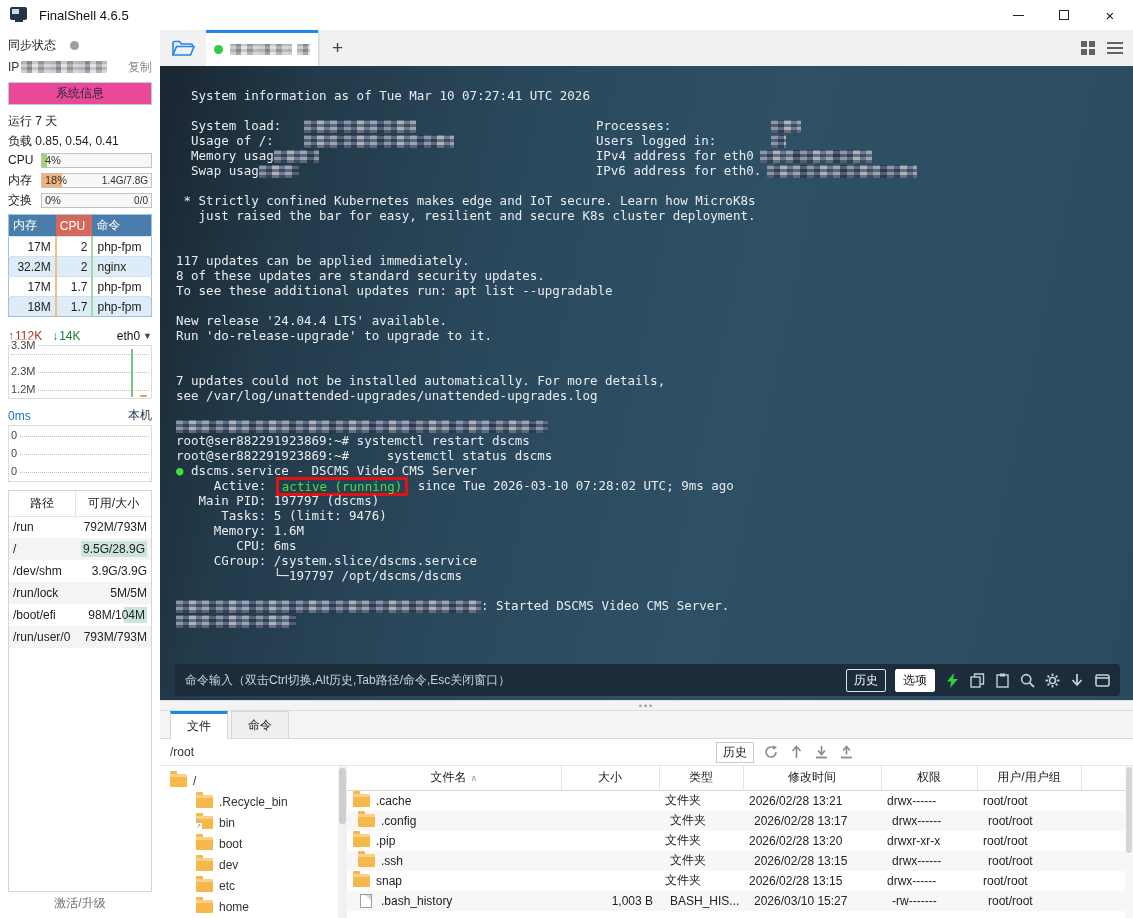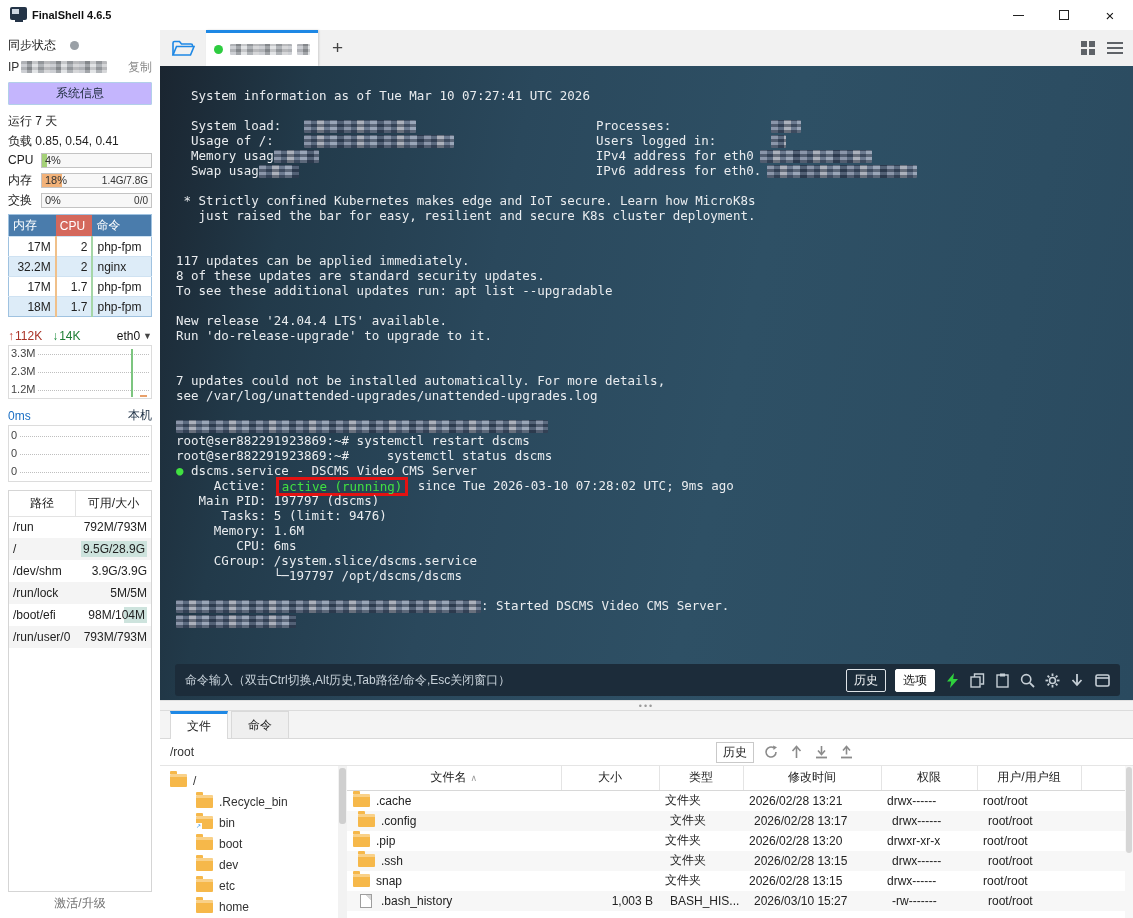--- a/index.html
+++ b/index.html
@@ -8,39 +8,39 @@
 
   .app { position:relative; width:1133px; height:918px; background:#fff; }
 
   
   .titlebar { position:absolute; left:0; top:0; width:1133px; height:30px; background:#fff;
     display:flex; align-items:center; }
   .app-icon { width:20px; height:16px; margin-left:10px; position:relative; }
   .app-icon .scr { position:absolute; left:0; top:0; width:17px; height:13px; background:#243447; border-radius:2px; }
   .app-icon .scr::after { content:""; position:absolute; left:2px; top:2px; width:7px; height:5px; background:#cfd8e3; }
   .app-icon .base { position:absolute; left:5px; top:13px; width:8px; height:2px; background:#243447; }
-  .titlebar .title { margin-left:2px; font-size:11px; color:#111;font-weight:bold; }
+  .titlebar .title { margin-left:9px; font-size:13px; color:#111; }
   .win-controls { margin-left:auto; display:flex; height:30px; }
   .win-btn { width:46px; height:30px; display:flex; align-items:center; justify-content:center; color:#222; }
   .glyph-min { width:11px; height:1px; background:#222; display:block; }
   .glyph-max { width:10px; height:10px; border:1px solid #222; display:block; }
   .glyph-close { font-size:15px; line-height:1; color:#111; }
 
   
   .sidebar { position:absolute; left:0; top:30px; width:160px; height:888px; background:#fff;
     padding:5px 8px 4px 8px; font-size:12px; color:#222; display:flex; flex-direction:column; }
   .row-sync { display:flex; align-items:center; height:20px; }
   .dot-gray { width:9px; height:9px; border-radius:50%; background:#9aa0a6; margin-left:14px; }
   .row-ip { display:flex; align-items:center; height:24px; }
   .ip-label { font-size:12px; color:#333; }
   .mzg { display:inline-block; height:12px; border-radius:1px;
     background-image:repeating-linear-gradient(0deg, rgba(255,255,255,.18) 0 3px, rgba(90,90,90,.18) 3px 6px),
       repeating-linear-gradient(90deg,#c2c5ca 0 6px,#8d9196 6px 11px,#dcdee1 11px 17px,#9fa3a8 17px 23px,#cdced1 23px 29px); }
   .copy-link { margin-left:auto; color:#8a8a8a; font-size:12px; }
-  .sysinfo-btn { width:100%; height:23px; margin:3px 0 6px 0; background:#c4b5fd; border:1px solid #b2cfe9;
+  .sysinfo-btn { width:100%; height:23px; margin:3px 0 6px 0; background:#ec4899; border:1px solid #b2cfe9;
     font-size:12px; color:#1b2a3a; border-radius:1px; }
   .row-uptime { height:21px; line-height:21px; }
   .row-load { height:18px; line-height:18px; }
   .meter-row { display:flex; align-items:center; height:20px; }
   .meter-label { width:33px; }
   .meter-bar { position:relative; flex:1; height:15px; border:1px solid #c3c3c3; background:#f7f7f7; overflow:hidden; }
   .meter-fill { position:absolute; left:0; top:0; bottom:0; }
   .meter-pct { position:absolute; left:3px; top:0; font-size:11px; line-height:13px; color:#333; }
   .meter-val { position:absolute; right:3px; top:0; font-size:10px; line-height:13px; color:#333; }
 
@@ -266,21 +266,21 @@
     <div class="net-head">
       <span class="up-arrow">↑</span>
       <span class="net-up">112K</span>
       <span class="down-arrow">↓</span>
       <span class="net-down">14K</span>
       <span class="net-iface">eth0</span>
       <span class="caret-down">▼</span>
     </div>
     <div class="graph-box g-net">
       <span class="g-line" style="top:8px;"></span>
-        <span class="g-lab" style="top:8px;">3.3M</span>
+        <span class="g-lab" style="top:0;">3.3M</span>
       <span class="g-line" style="top:26px;"></span>
         <span class="g-lab" style="top:26px;">2.3M</span>
       <span class="g-line" style="top:44px;"></span>
         <span class="g-lab" style="top:44px;">1.2M</span>
       <span class="vline-green"></span>
       <span class="tick-orange"></span>
     </div>
 
     <div class="ping-head">
       <span class="ping-ms">0ms</span>

